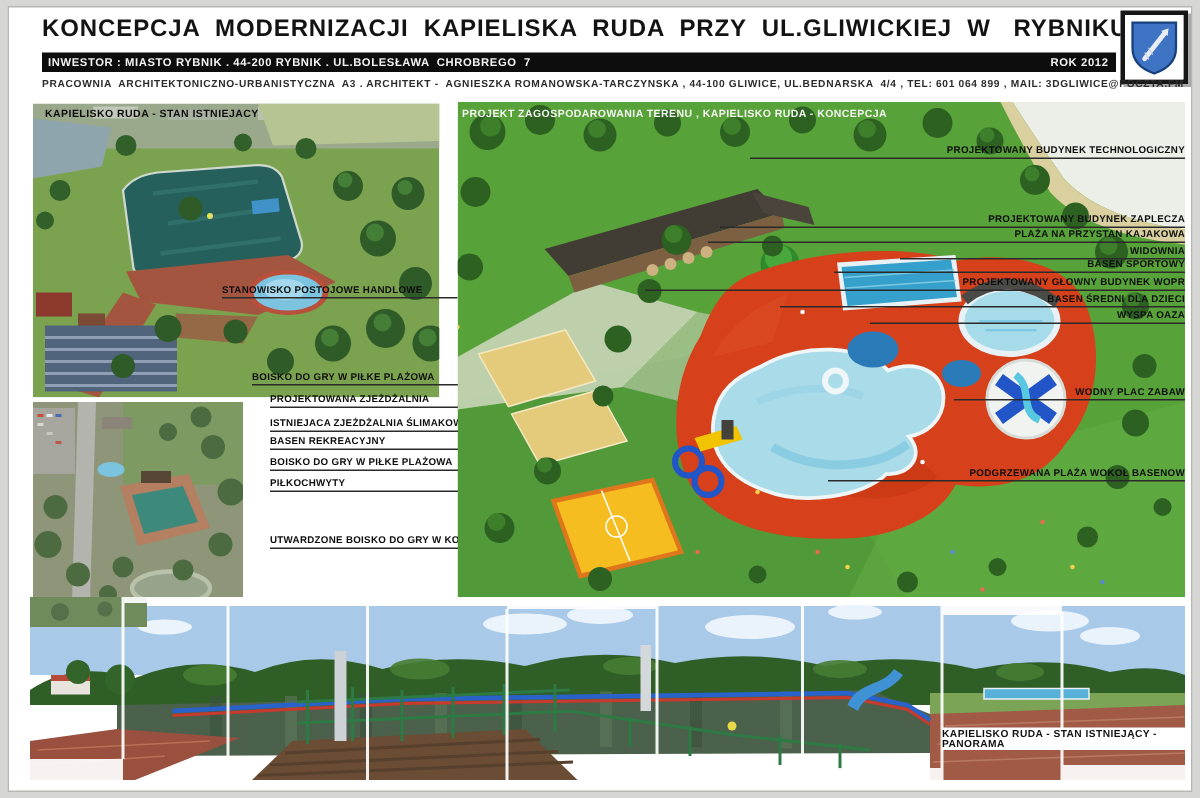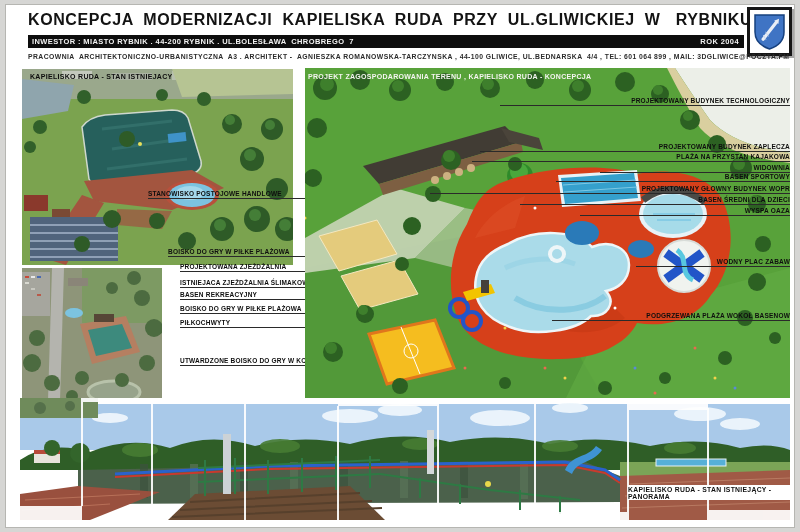--- a/index.html
+++ b/index.html
@@ -31,21 +31,21 @@
 </style>
 </head>
 <body>
 
 <div class="board">
   <div class="sheet"></div>
 
   <div class="page-title">KONCEPCJA  MODERNIZACJI  KAPIELISKA  RUDA  PRZY  UL.GLIWICKIEJ  W   RYBNIKU</div>
   <div class="inv-bar">
     <span class="inv-left">INWESTOR : MIASTO RYBNIK . 44-200 RYBNIK . UL.BOLESŁAWA  CHROBREGO  7</span>
-    <span class="inv-right">ROK 2004</span>
+    <span class="inv-right">ROK 2012</span>
   </div>
   <div class="crest">
     <svg viewBox="0 0 39 43" width="39" height="43">
       <rect width="39" height="43" fill="#ffffff"></rect>
       <path d="M5,5 H34 V22 Q34,34 19.5,39 Q5,34 5,22 Z" fill="#3f74c4" stroke="#16407e" stroke-width="1.5"></path>
       <g transform="rotate(38 19.5 21)">
         <rect x="17.9" y="8" width="3.2" height="25" rx="1.6" fill="#e9eef6"></rect>
         <path d="M19.5,5.5 L22.2,10 L16.8,10 Z" fill="#e9eef6"></path>
         <path d="M17,28 L22,30 M17,24 L22,26" stroke="#c8d6ea" stroke-width="0.8"></path>
       </g>

